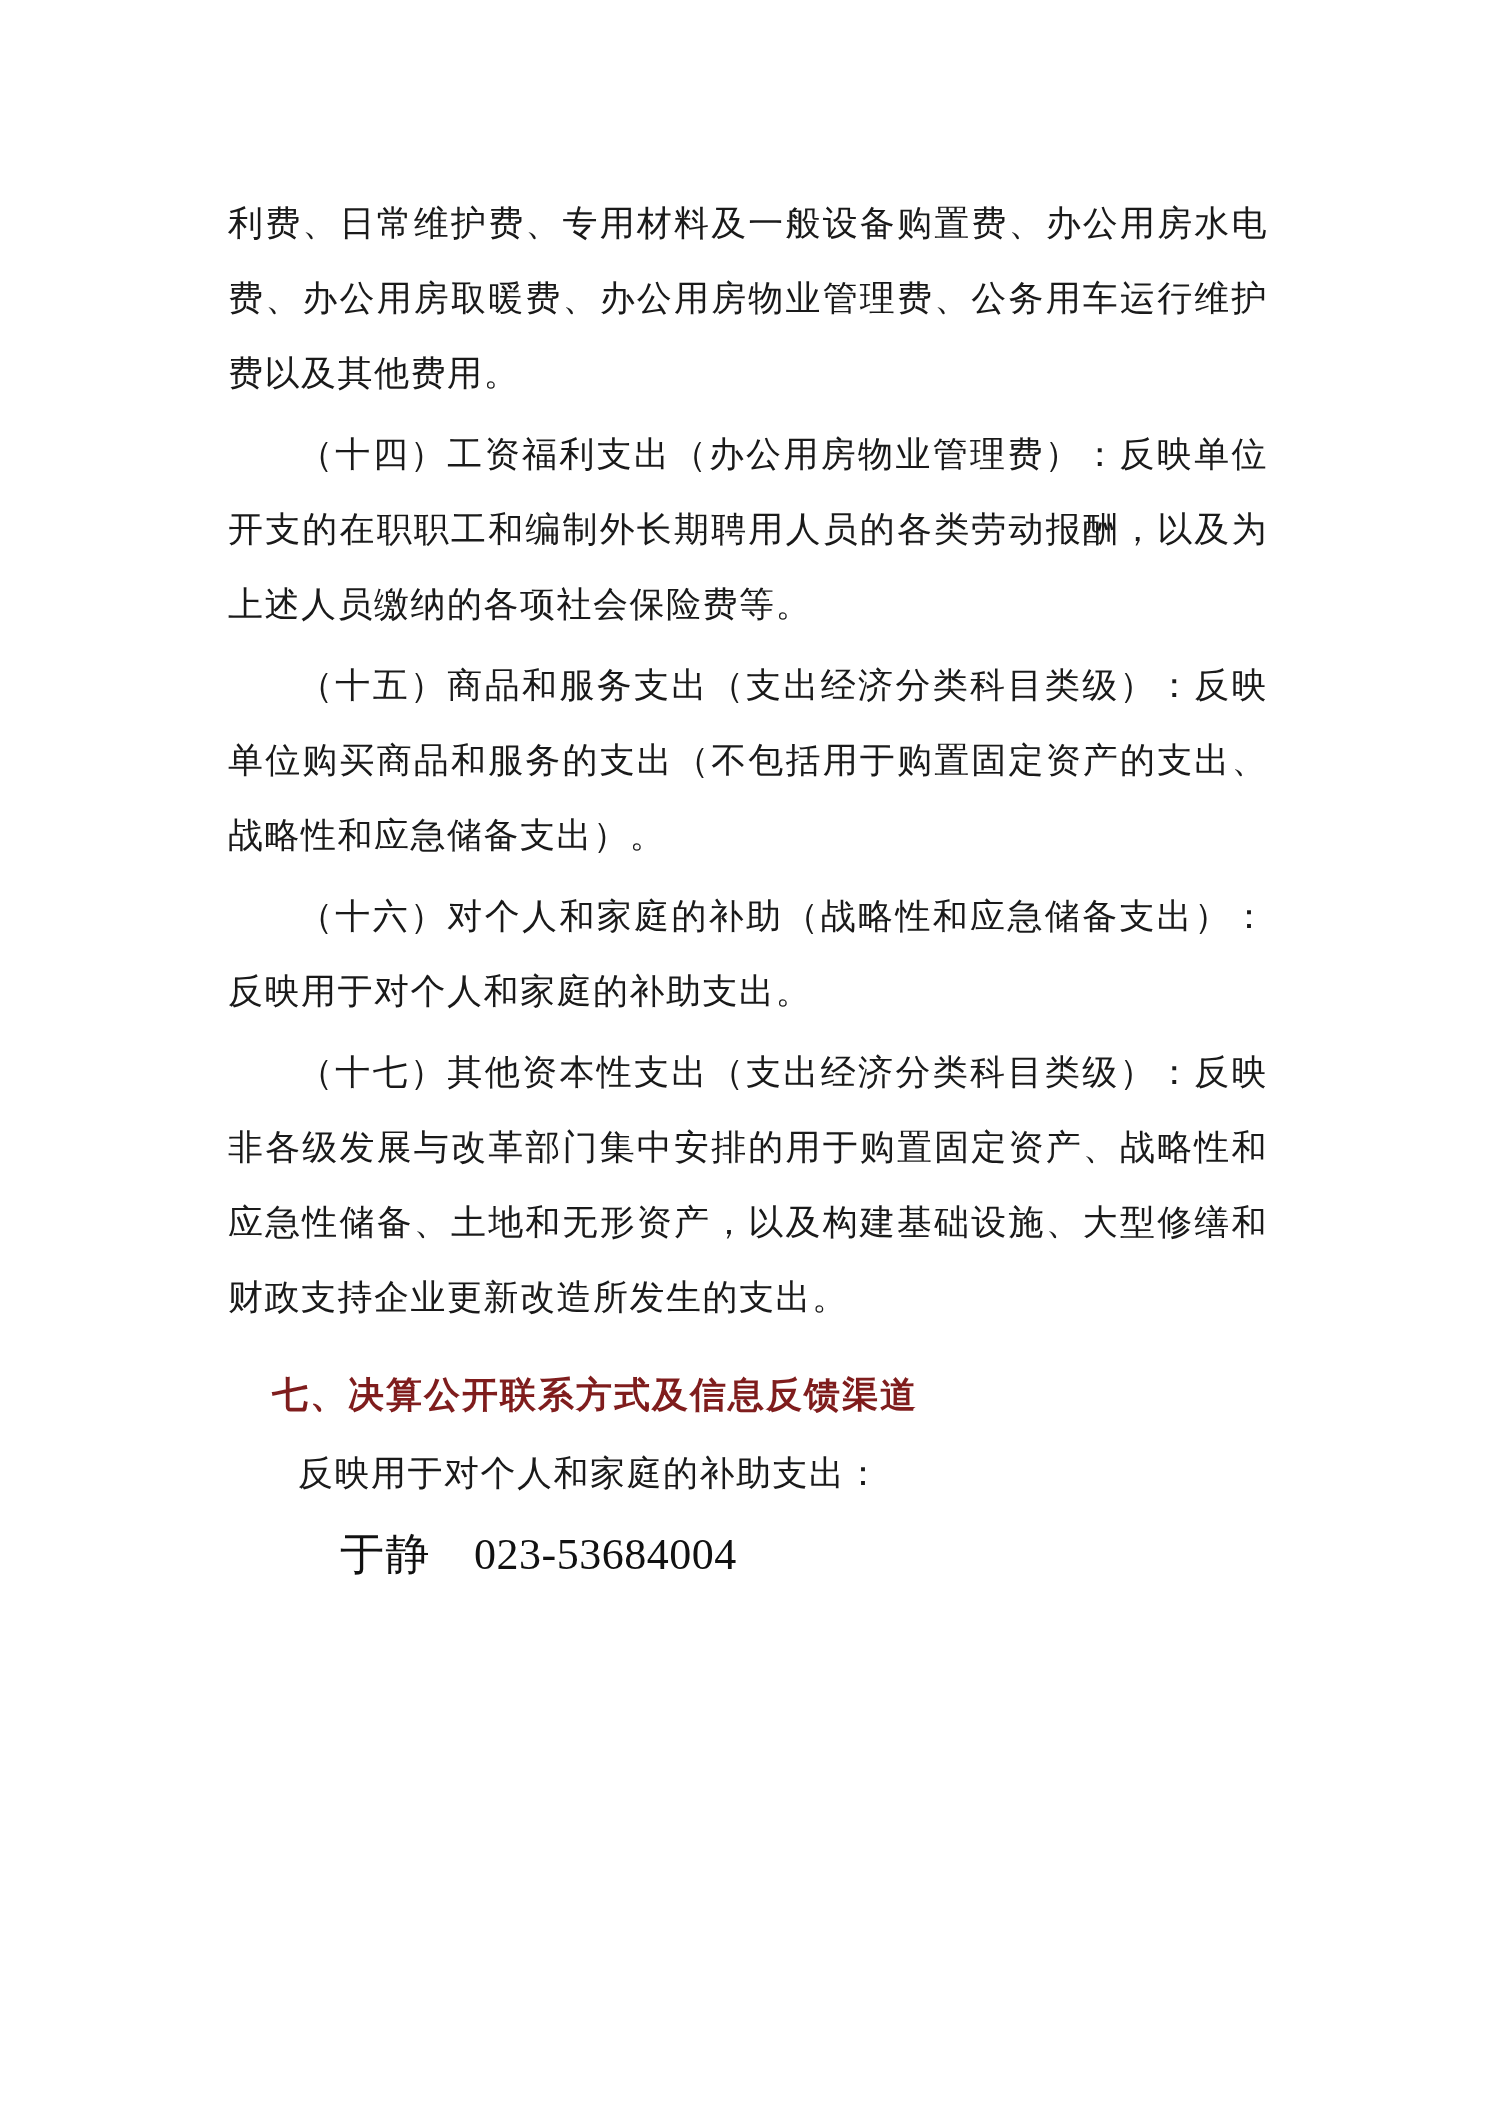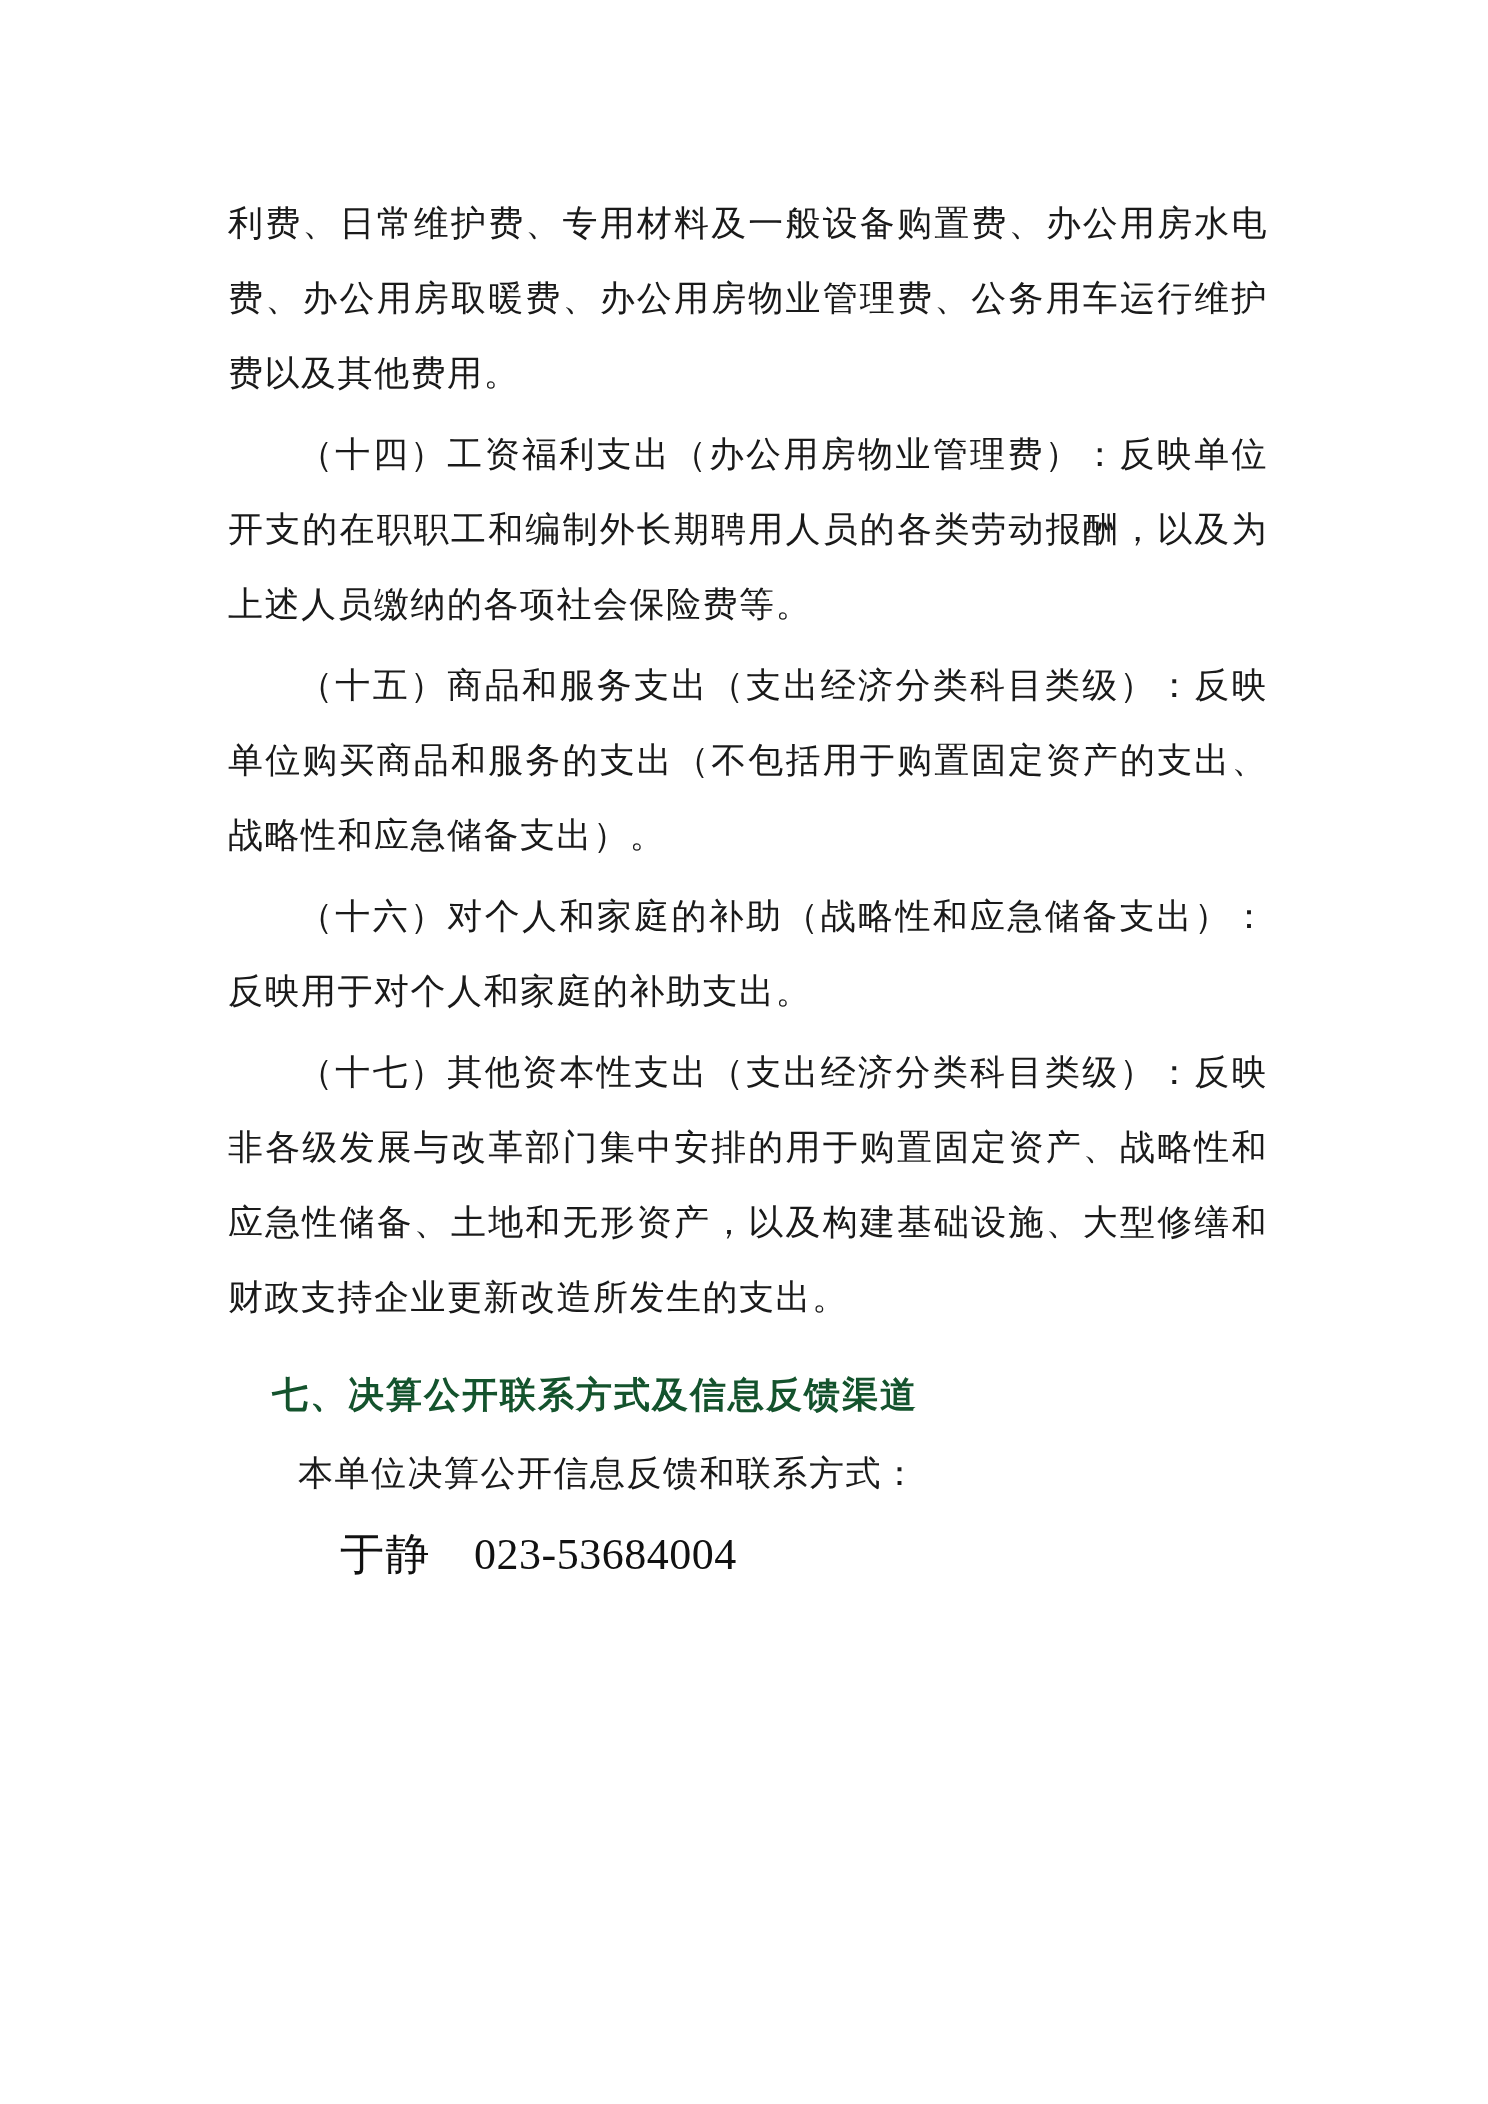--- a/index.html
+++ b/index.html
@@ -36,21 +36,21 @@
     text-indent: 70px;
   }
   h2.section {
     margin: 22px 0 4px 0;
     font-size: 36px;
     line-height: 75px;
     letter-spacing: 2px;
     font-weight: bold;
     text-indent: 44px;
     font-family: "DejaVu Sans", "Liberation Sans", sans-serif;
-    color: #14532d;
+    color: #7f1d1d;
   }
   p.contact-line {
     margin: 0;
     font-size: 44px;
     line-height: 75px;
     letter-spacing: 1.5px;
     text-indent: 56px;
   }
   .contact-name {
     display: inline-block;
@@ -84,21 +84,21 @@
     <p class="para indent">（十四）工资福利支出（办公用房物业管理费）：反映单位开支的在职职工和编制外长期聘用人员的各类劳动报酬，以及为上述人员缴纳的各项社会保险费等。</p>
 
     <p class="para indent">（十五）商品和服务支出（支出经济分类科目类级）：反映单位购买商品和服务的支出（不包括用于购置固定资产的支出、战略性和应急储备支出）。</p>
 
     <p class="para indent">（十六）对个人和家庭的补助（战略性和应急储备支出）：反映用于对个人和家庭的补助支出。</p>
 
     <p class="para indent">（十七）其他资本性支出（支出经济分类科目类级）：反映非各级发展与改革部门集中安排的用于购置固定资产、战略性和应急性储备、土地和无形资产，以及构建基础设施、大型修缮和财政支持企业更新改造所发生的支出。</p>
 
     <h2 class="section">七、决算公开联系方式及信息反馈渠道</h2>
 
-    <p class="para indent">本单位决算公开信息反馈和联系方式：</p>
+    <p class="para indent">反映用于对个人和家庭的补助支出：</p>
 
     <p class="contact-line">
       <span class="contact-name">于静</span><span class="contact-phone">023-53684004</span>
     </p>
 
   </div>
 
   <div class="footer">- 9 -</div>
 
 </div>

